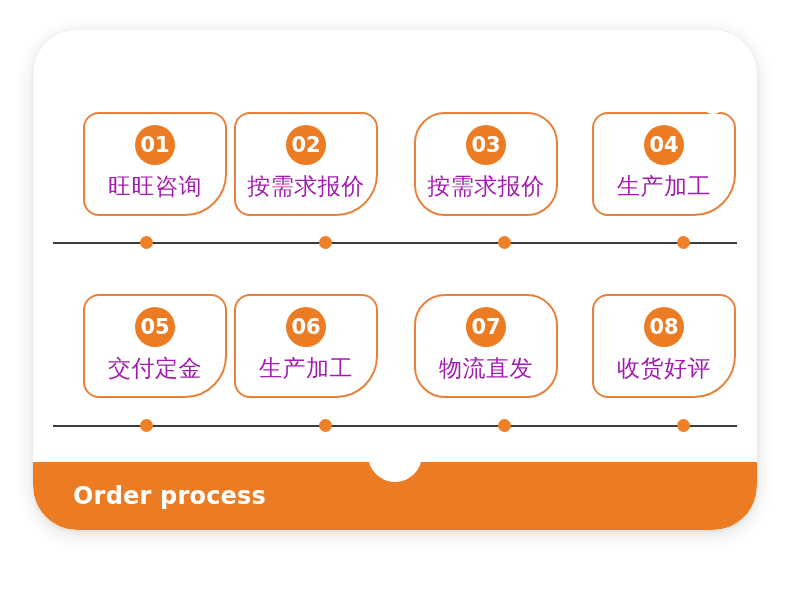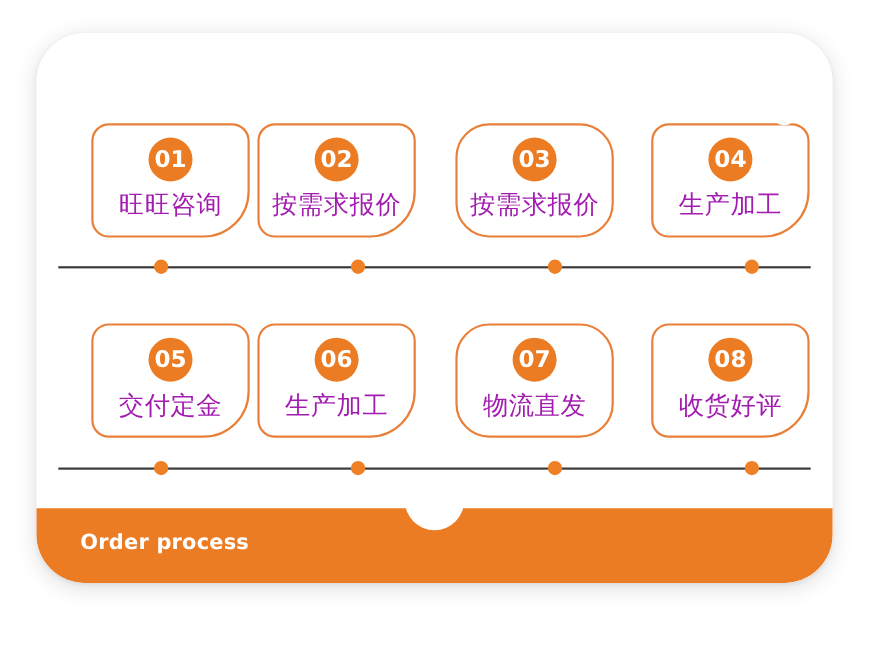--- a/index.html
+++ b/index.html
@@ -139,21 +139,21 @@
     top: -20px;
     width: 54px;
     height: 40px;
     background: #ffffff;
     border-radius: 0 0 27px 27px;
   }
   #footer-title {
     position: absolute;
     left: 40px;
     top: 20px;
-    font-size: 19px;
+    font-size: 24px;
     font-weight: bold;
     color: #ffffff;
     letter-spacing: 0.2px;
     font-family: "DejaVu Sans", sans-serif;
     text-align: center;
   }
   #footer-circle {
     position: absolute;
     right: 33px;
     top: 62px;

